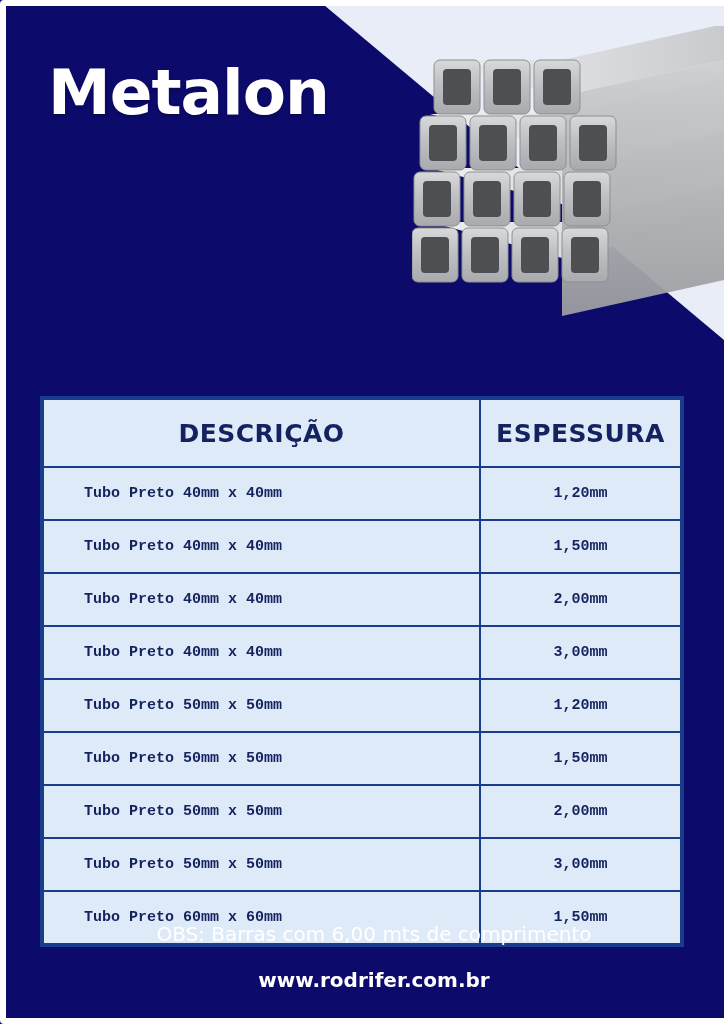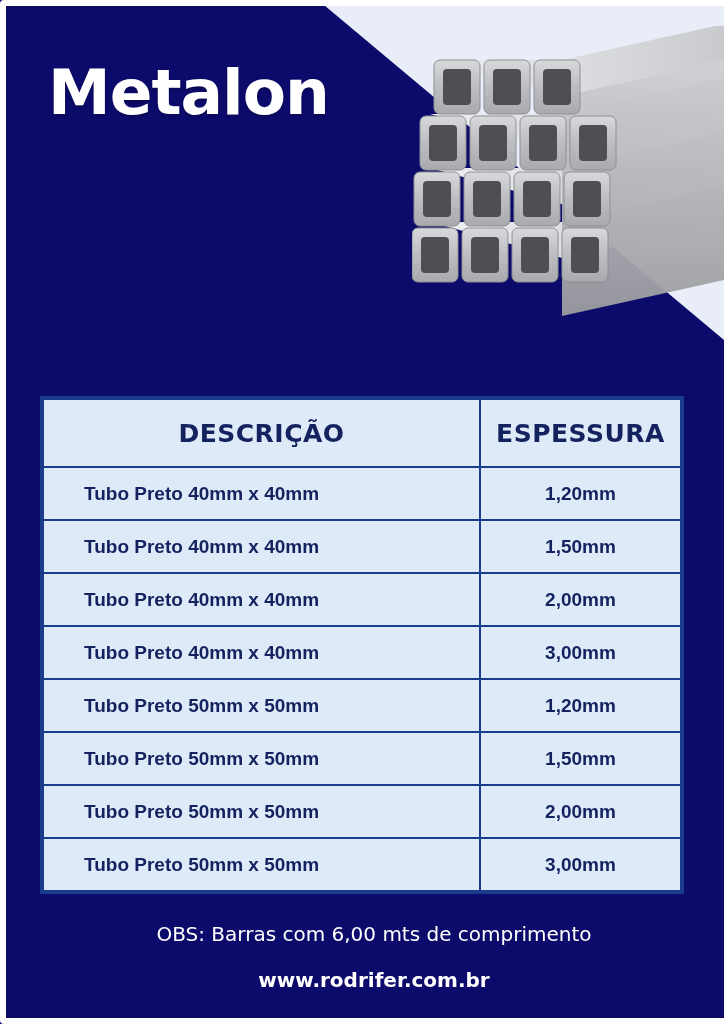--- a/index.html
+++ b/index.html
@@ -127,24 +127,24 @@
     background: #dfeaf8;
   }
   thead th {
     font-size: 25px;
     font-weight: bold;
     letter-spacing: 0.5px;
     height: 64px;
     font-family: "DejaVu Sans", sans-serif;
   }
   tbody td {
-    font-size: 19px;
+    font-size: 15px;
     font-weight: bold;
     height: 49px;
-    font-family: Liberation Sans, sans-serif;
+    font-family: Liberation Mono, monospace;
   }
   tbody td.desc {
     text-align: left;
     padding-left: 40px;
   }
 
   
   .obs {
     position: absolute;
     left: 0;
@@ -293,20 +293,24 @@
           <td>1,50mm</td>
         </tr>
         <tr>
           <td class="desc">Tubo Preto 50mm x 50mm</td>
           <td>2,00mm</td>
         </tr>
         <tr>
           <td class="desc">Tubo Preto 50mm x 50mm</td>
           <td>3,00mm</td>
         </tr>
+        <tr>
+          <td class="desc">Tubo Preto 60mm x 60mm</td>
+          <td>1,50mm</td>
+        </tr>
       </tbody>
     </table>
   </div>
 
   <div class="obs">OBS: Barras com 6,00 mts de comprimento</div>
   <a class="site" href="#" style="text-decoration:none;">www.rodrifer.com.br</a>
 
   <div class="frame"></div>
 </div>
 

